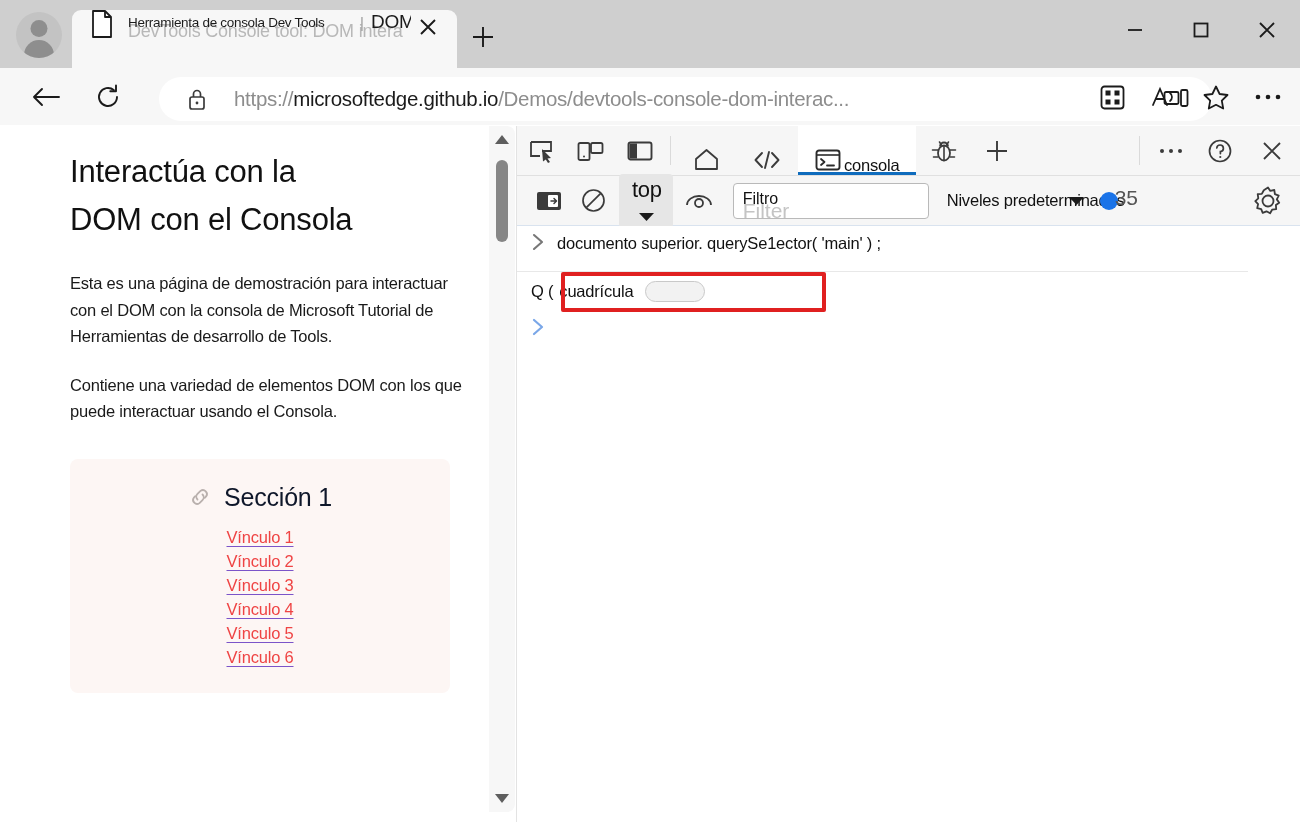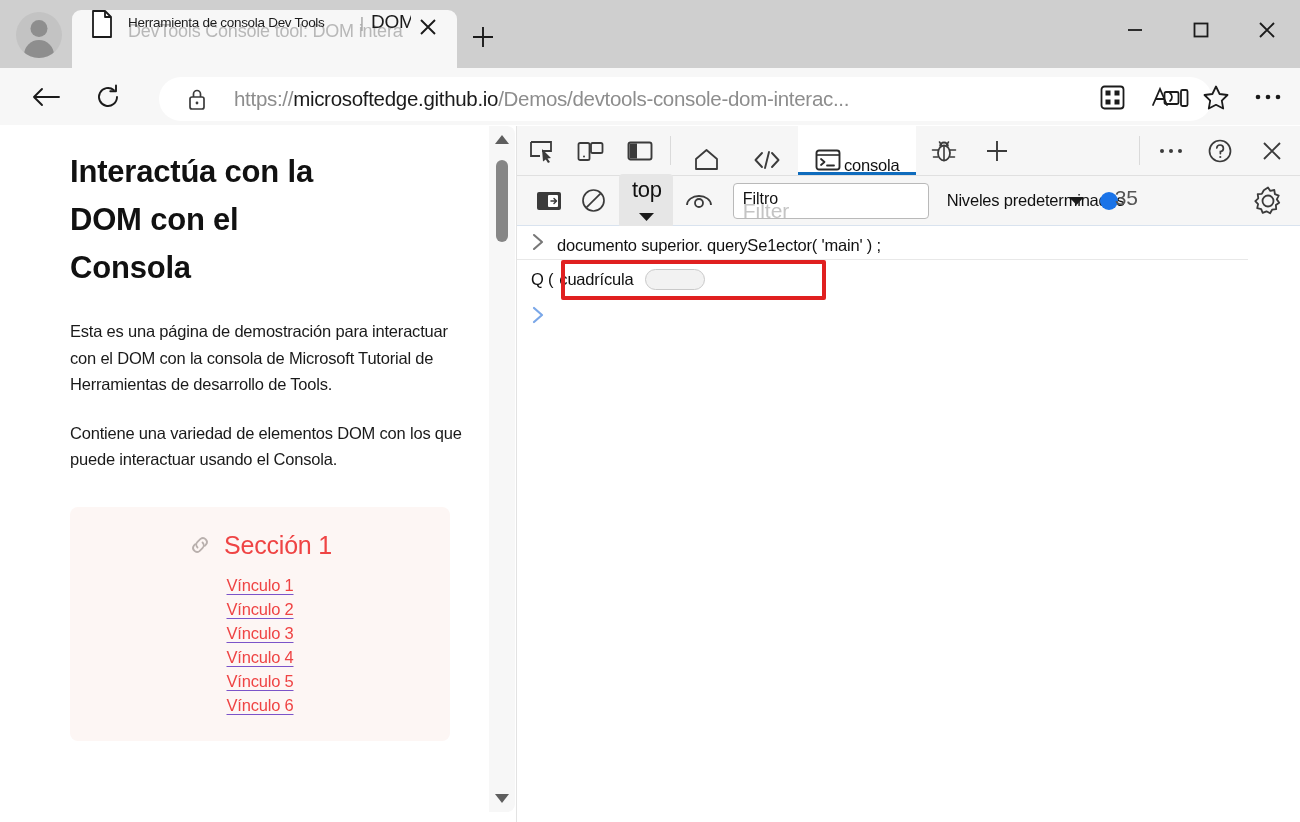--- a/index.html
+++ b/index.html
@@ -139,21 +139,21 @@
   .viewport {
     position: absolute; left: 10px; top: 126px;
     width: 505px; height: 686px;
     background: #ffffff;
     border-radius: 8px 0 0 8px;
     overflow: hidden;
   }
   .page-inner { padding: 22px 40px 0 60px; }
   .page-h1 {
     font-size: 31px; line-height: 48px;
-    font-weight: 700; color: #111;
+    font-weight: 400; color: #111;
     letter-spacing: -0.2px;
     max-width: 290px;
   }
   .page-p {
     font-size: 16.5px; line-height: 26.5px;
     color: #1a1a1a; margin-top: 26px;
     max-width: 425px;
     letter-spacing: -0.2px;
   }
   .page-p + .page-p { margin-top: 22px; }
@@ -164,21 +164,21 @@
     width: 380px;
     background: #fdf6f4;
     border-radius: 8px;
     padding: 24px 0 26px 0;
   }
   .card-head {
     display: flex; align-items: center; justify-content: center;
     gap: 12px;
   }
   .link-icon { width: 24px; height: 24px; }
-  .card-title { font-size: 25px; color: #ef4444; letter-spacing: -0.2px; }
+  .card-title { font-size: 25px; color: #0f172a; letter-spacing: -0.2px; }
   .card-links {
     margin-top: 16px;
     display: flex; flex-direction: column; align-items: center;
     gap: 5px;
   }
   .card-links a {
     font-size: 16.5px; color: #ef4444;
     text-decoration: underline;
     text-decoration-color: #7b54c9;
     text-underline-offset: 3px;
@@ -282,22 +282,22 @@
   }
   .levels-count {
     position: absolute; left: 168px; top: -5px;
     font-size: 21px; color: #555;
   }
   .gear { position: absolute; right: 14px; top: 7px; width: 36px; height: 36px; display:flex; align-items:center; justify-content:center;}
 
   
   .console-body { position: relative; height: 596px; background: #fff; }
   .console-row {
-    display: flex; align-items: flex-end;
-    padding: 6px 0 4px 14px;
+    display: flex; align-items: center;
+    padding: 6px 0 16px 14px;
     border-bottom: 1px solid #e8e8e8;
     margin-right: 52px;
   }
   .row-chevron { width: 26px; flex: none; padding-top: 1px; }
   .cmd-text { font-size: 16.5px; color: #111; letter-spacing: -0.2px; }
   .result-row {
     position: relative;
     display: flex; align-items: center;
     padding: 9px 0 9px 14px;
     margin-right: 52px;

